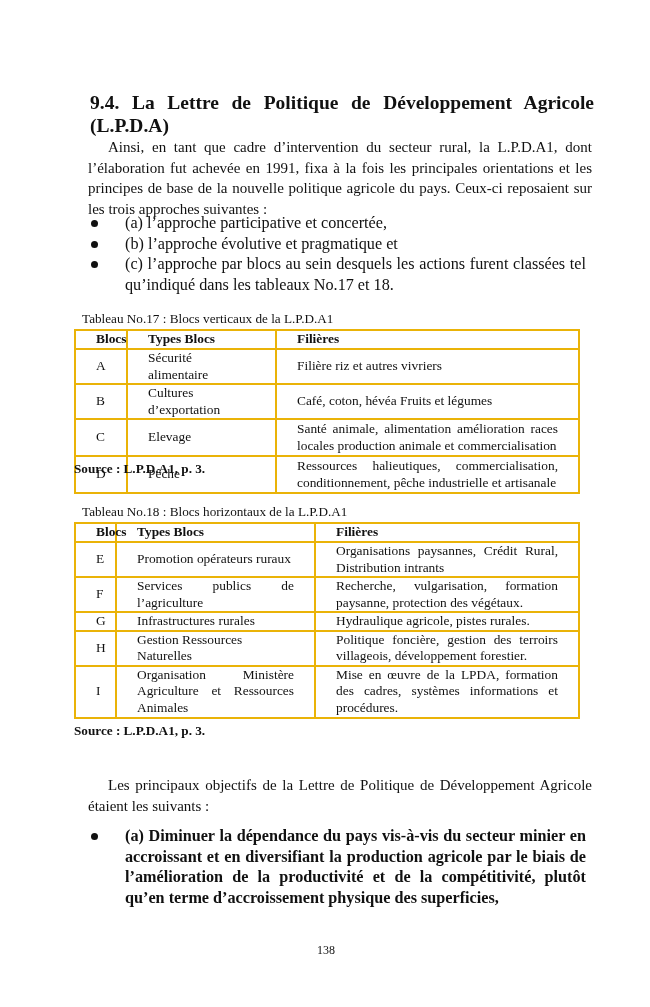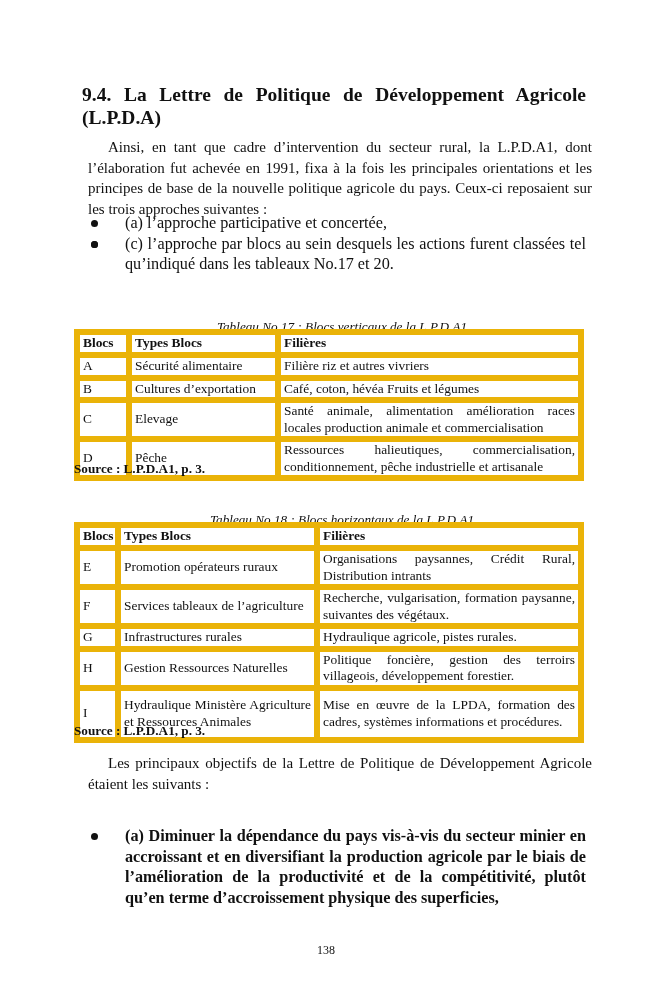--- a/index.html
+++ b/index.html
@@ -24,21 +24,21 @@
     .heading {
       position: absolute;
       left: 0;
       top: 75px;
       width: 504px;
       font-weight: bold;
       font-size: 19.5px;
       line-height: 23px;
       text-align: justify;
       text-align-last: left;
-      margin: 8px;
+      margin: 16px;
       color: #111;
     }
     .para {
       position: absolute;
       left: 0;
       width: 504px;
       font-size: 15px;
       line-height: 20.5px;
       text-align: justify;
       margin: 14px;
@@ -68,46 +68,45 @@
       top: 7px;
       width: 7px;
       height: 7px;
       border-radius: 50%;
       background: #111;
     }
     .caption {
       position: absolute;
       left: 0;
       width: 504px;
-      text-align: center;
+      text-align: left;
       font-size: 13.2px;
       line-height: 16px;
-      margin: 16px;
-      font-style: italic;
+      margin: 8px;
     }
     .source {
       position: absolute;
       left: 0;
       font-size: 13.2px;
       line-height: 16px;
       margin: 0;
       font-weight: bold;
     }
     table.blocs {
       position: absolute;
       left: 0;
       width: 504px;
       border-collapse: collapse;
       font-size: 13.4px;
       line-height: 16.5px;
       table-layout: fixed;
     }
     table.blocs td, table.blocs th {
-      border: 6px solid #eab308;
-      padding: 0 3px;
+      border: 2px solid #eab308;
+      padding: 0 20px;
       vertical-align: middle;
       text-align: left;
       margin-top: 20px;
     }
     table.blocs th {
       font-weight: bold;
       height: 17px;
     }
     table.blocs td.just {
       text-align: justify;
@@ -127,22 +126,22 @@
 <body>
 
 <div class="page">
 
   <h2 class="heading">9.4. La Lettre de Politique de Développement Agricole (L.P.D.A)</h2>
 
   <p class="para" style="top:123px;"><span class="indent"></span><span>Ainsi, en tant que cadre d’intervention du secteur rural, la L.P.D.A1, dont l’élaboration fut achevée en 1991, fixa à la fois les principales orientations et les principes de base de la nouvelle politique agricole du pays. Ceux-ci reposaient sur les trois approches suivantes :</span></p>
 
   <ul class="bullets" style="top:205px;">
     <li><span class="dot"></span><span>(a) l’approche participative et concertée,</span></li>
-    <li><span class="dot"></span></li>
-    <li><span class="dot"></span><span>(c) l’approche par blocs au sein desquels les actions furent classées tel qu’indiqué dans les tableaux No.17 et 20.</span></li>
+    <li><span class="dot"></span><span>(b) l’approche évolutive et pragmatique et</span></li>
+    <li><span class="dot"></span><span>(c) l’approche par blocs au sein desquels les actions furent classées tel qu’indiqué dans les tableaux No.17 et 18.</span></li>
   </ul>
 
   <p class="caption" style="top:303px;">Tableau No.17 : Blocs verticaux de la L.P.D.A1</p>
 
   <table class="blocs" style="top:329px;">
     <colgroup>
       <col style="width:52px">
       <col style="width:149px">
       <col style="width:303px">
     </colgroup>
@@ -191,44 +190,44 @@
       <th>Types Blocs</th>
       <th>Filières</th>
     </tr>
     <tr style="height:34px">
       <td>E</td>
       <td>Promotion opérateurs ruraux</td>
       <td class="just">Organisations paysannes, Crédit Rural, Distribution intrants</td>
     </tr>
     <tr style="height:34px">
       <td>F</td>
-      <td class="just">Services tableaux de l’agriculture</td>
-      <td class="just">Recherche, vulgarisation, formation paysanne, suivantes des végétaux.</td>
+      <td class="just">Services publics de l’agriculture</td>
+      <td class="just">Recherche, vulgarisation, formation paysanne, protection des végétaux.</td>
     </tr>
     <tr style="height:16px">
       <td>G</td>
       <td>Infrastructures rurales</td>
       <td>Hydraulique agricole, pistes rurales.</td>
     </tr>
     <tr style="height:35px">
       <td>H</td>
       <td>Gestion Ressources Naturelles</td>
       <td class="just">Politique foncière, gestion des terroirs villageois, développement forestier.</td>
     </tr>
     <tr style="height:52px">
       <td>I</td>
-      <td class="just">Hydraulique Ministère Agriculture et Ressources Animales</td>
+      <td class="just">Organisation Ministère Agriculture et Ressources Animales</td>
       <td class="just">Mise en œuvre de la LPDA, formation des cadres, systèmes informations et procédures.</td>
     </tr>
   </tbody>
     </table>
 
   <p class="source" style="top:723px;">Source : L.P.D.A1, p. 3.</p>
 
-  <p class="para" style="top:739px;font-family:Liberation Serif, serif;"><span class="indent"></span><span>Les principaux objectifs de la Lettre de Politique de Développement Agricole étaient les suivants :</span></p>
+  <p class="para" style="top:761px;font-family:Liberation Serif, serif;"><span class="indent"></span><span>Les principaux objectifs de la Lettre de Politique de Développement Agricole étaient les suivants :</span></p>
 
   <ul class="bullets" style="top:818px;font-weight:bold;">
     <li><span class="dot"></span><span>(a) Diminuer la dépendance du pays vis-à-vis du secteur minier en accroissant et en diversifiant la production agricole par le biais de l’amélioration de la productivité et de la compétitivité, plutôt qu’en terme d’accroissement physique des superficies,</span></li>
   </ul>
 
   <div class="pagenum">138</div>
 
 </div>
 
 </body></html>

